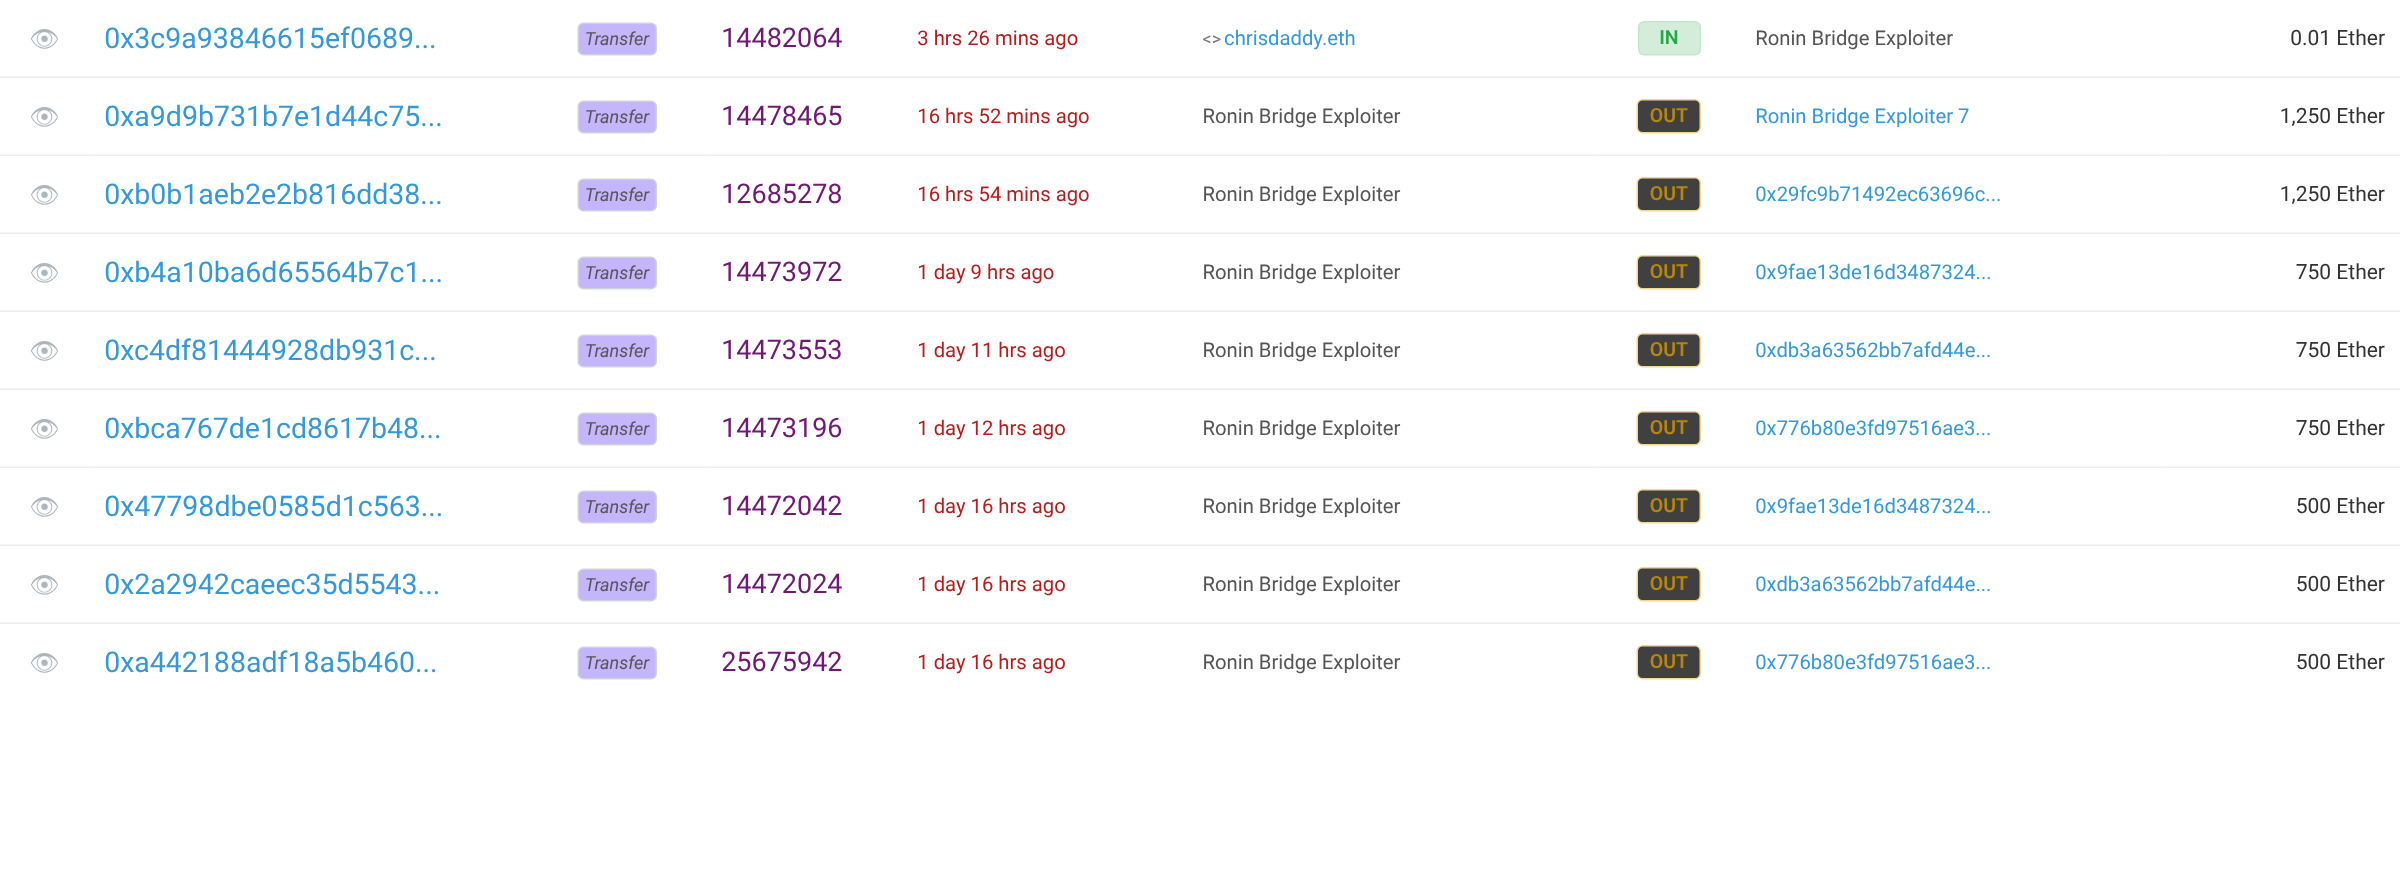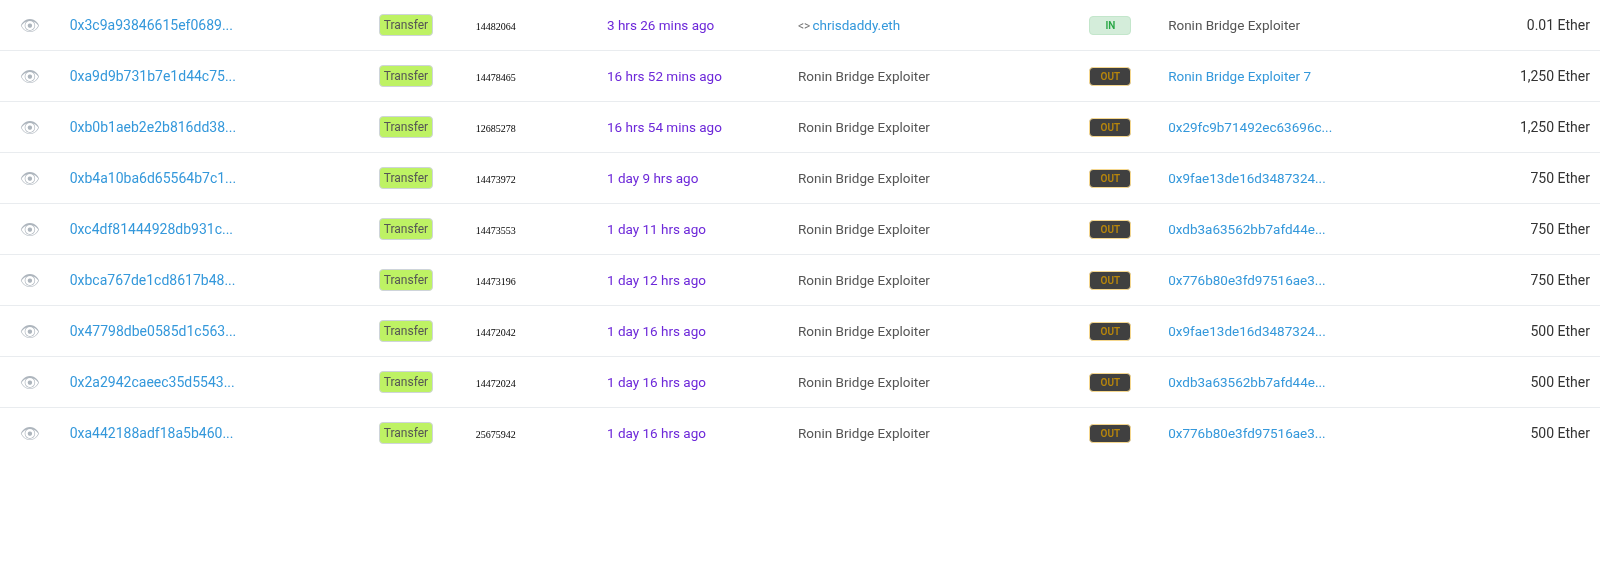--- a/index.html
+++ b/index.html
@@ -82,56 +82,56 @@
 
     .eye-icon {
       color: #adb5bd;
       cursor: pointer;
       font-size: 16px;
     }
 
     .tx-link {
       color: #3498db;
       text-decoration: none;
-      font-size: 14px;
+      font-size: 19px;
       text-align: right;
     }
 
     .badge-transfer {
       display: inline-block;
       padding: 3px 4px;
       border: 1px solid #ced4da;
       border-radius: 4px;
       font-size: 12px;
       color: #555;
-      background: #bef264;
+      background: #c4b5fd;
+      font-style: italic;
     }
 
     .block-link {
-      color: #000000;
-      text-decoration: none;
-      font-size: 10px;
-      font-family: Liberation Serif, serif;
+      color: #701a75;
+      text-decoration: none;
+      font-size: 18px;
     }
 
     .age-text {
-      color: #6d28d9;
+      color: #b91c1c;
       font-size: 13.5px;
     }
 
     .from-text {
       color: #555;
       font-size: 13.5px;
     }
 
     .direction-badge {
       display: inline-block;
       padding: 3px 8px;
       border-radius: 4px;
-      font-size: 10px;
+      font-size: 13px;
       font-weight: 600;
       text-align: center;
       min-width: 42px;
     }
 
     .badge-in {
       background: #d4edda;
       color: #28a745;
       border: 1px solid #c3e6cb;
     }

